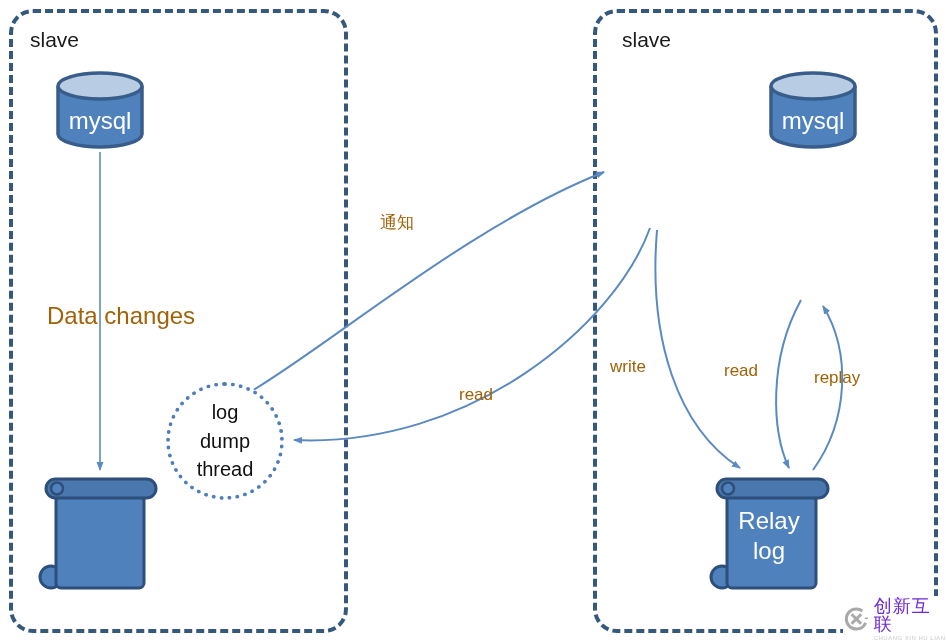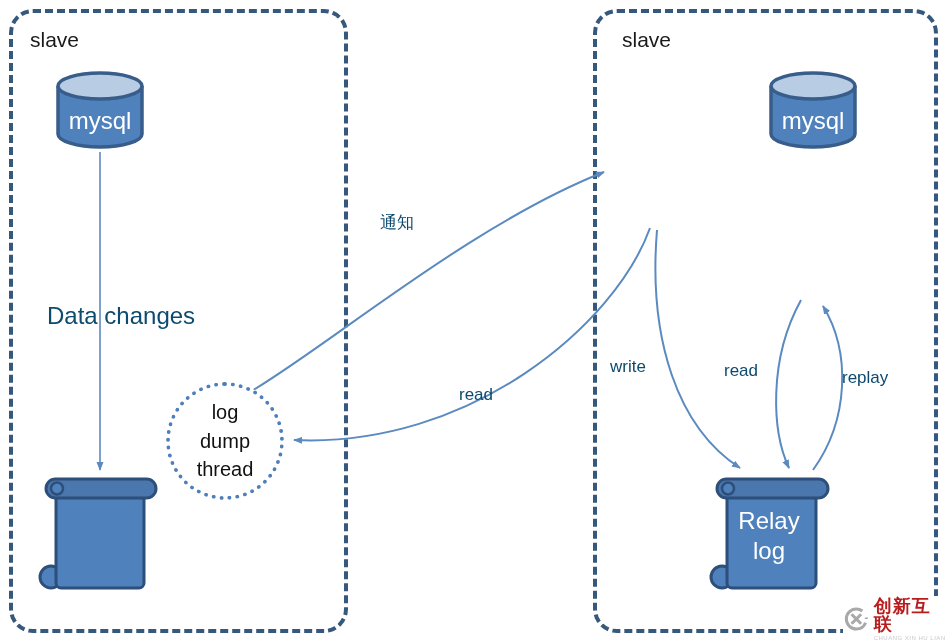--- a/index.html
+++ b/index.html
@@ -17,28 +17,28 @@
   .node{position:absolute;z-index:3;}
   .thread-circle{
     position:absolute;z-index:3;background:#ffffff;border:4px dotted #4f7fba;border-radius:50%;
     display:flex;align-items:center;justify-content:center;text-align:center;
     font-size:20px;line-height:1.42;color:#111;
   }
   .thread-circle .lbl{width:72px;}
   .shape-label{
     position:absolute;z-index:4;color:#ffffff;font-size:24px;text-align:center;line-height:1.25;
   }
-  .edge-label{position:absolute;z-index:4;font-size:17px;color:#0c4a6e;white-space:nowrap;}
+  .edge-label{position:absolute;z-index:4;font-size:17px;color:#a16207;white-space:nowrap;}
   .edge-label.big{font-size:24px;}
   .watermark{
     position:absolute;z-index:6;left:843px;top:596px;width:103px;height:46px;background:#ffffff;
     display:flex;align-items:center;
   }
   .wm-text{margin-left:4px;}
-  .wm-brand{font-size:18px;font-weight:bold;color:#b91c1c;line-height:1;letter-spacing:1px;}
+  .wm-brand{font-size:18px;font-weight:normal;color:#6d28d9;line-height:1;letter-spacing:1px;}
   .wm-latin{font-size:6px;color:#c9c9c9;letter-spacing:0.5px;margin-top:2px;}
 </style>
 </head>
 <body>
 
 <div class="canvas">
 
   <div class="group-box" style="left:9px;top:9px;width:331px;height:616px;"></div>
   <div class="group-box" style="left:593px;top:9px;width:337px;height:616px;"></div>
   <div class="group-label" style="left:30px;top:28px;">slave</div>
@@ -87,21 +87,21 @@
 
   <div class="thread-circle" style="left:166px;top:382px;width:110px;height:110px;justify-content:center;">
     <span class="lbl" style="width:66px;">log dump thread</span>
   </div>
 
   <div class="edge-label big" style="left:47px;top:302px;">Data changes</div>
   <div class="edge-label" style="left:380px;top:211px;">通知</div>
   <div class="edge-label" style="left:459px;top:385px;">read</div>
   <div class="edge-label" style="left:610px;top:357px;">write</div>
   <div class="edge-label" style="left:724px;top:361px;">read</div>
-  <div class="edge-label" style="left:842px;top:368px;">replay</div>
+  <div class="edge-label" style="left:814px;top:368px;">replay</div>
 
   <div class="watermark">
     <svg width="28" height="28" viewBox="0 0 28 28">
       <circle cx="14" cy="14" r="10.5" fill="none" stroke="#a9a9a9" stroke-width="3.2" stroke-dasharray="52 8" stroke-dashoffset="-4"></circle>
       <path d="M9,9 L19,19 M19,9 L9,19" stroke="#a9a9a9" stroke-width="3.2" fill="none"></path>
     </svg>
     <div class="wm-text">
       <div class="wm-brand">创新互联</div>
       <div class="wm-latin">CHUANG XIN HU LIAN</div>
     </div>

